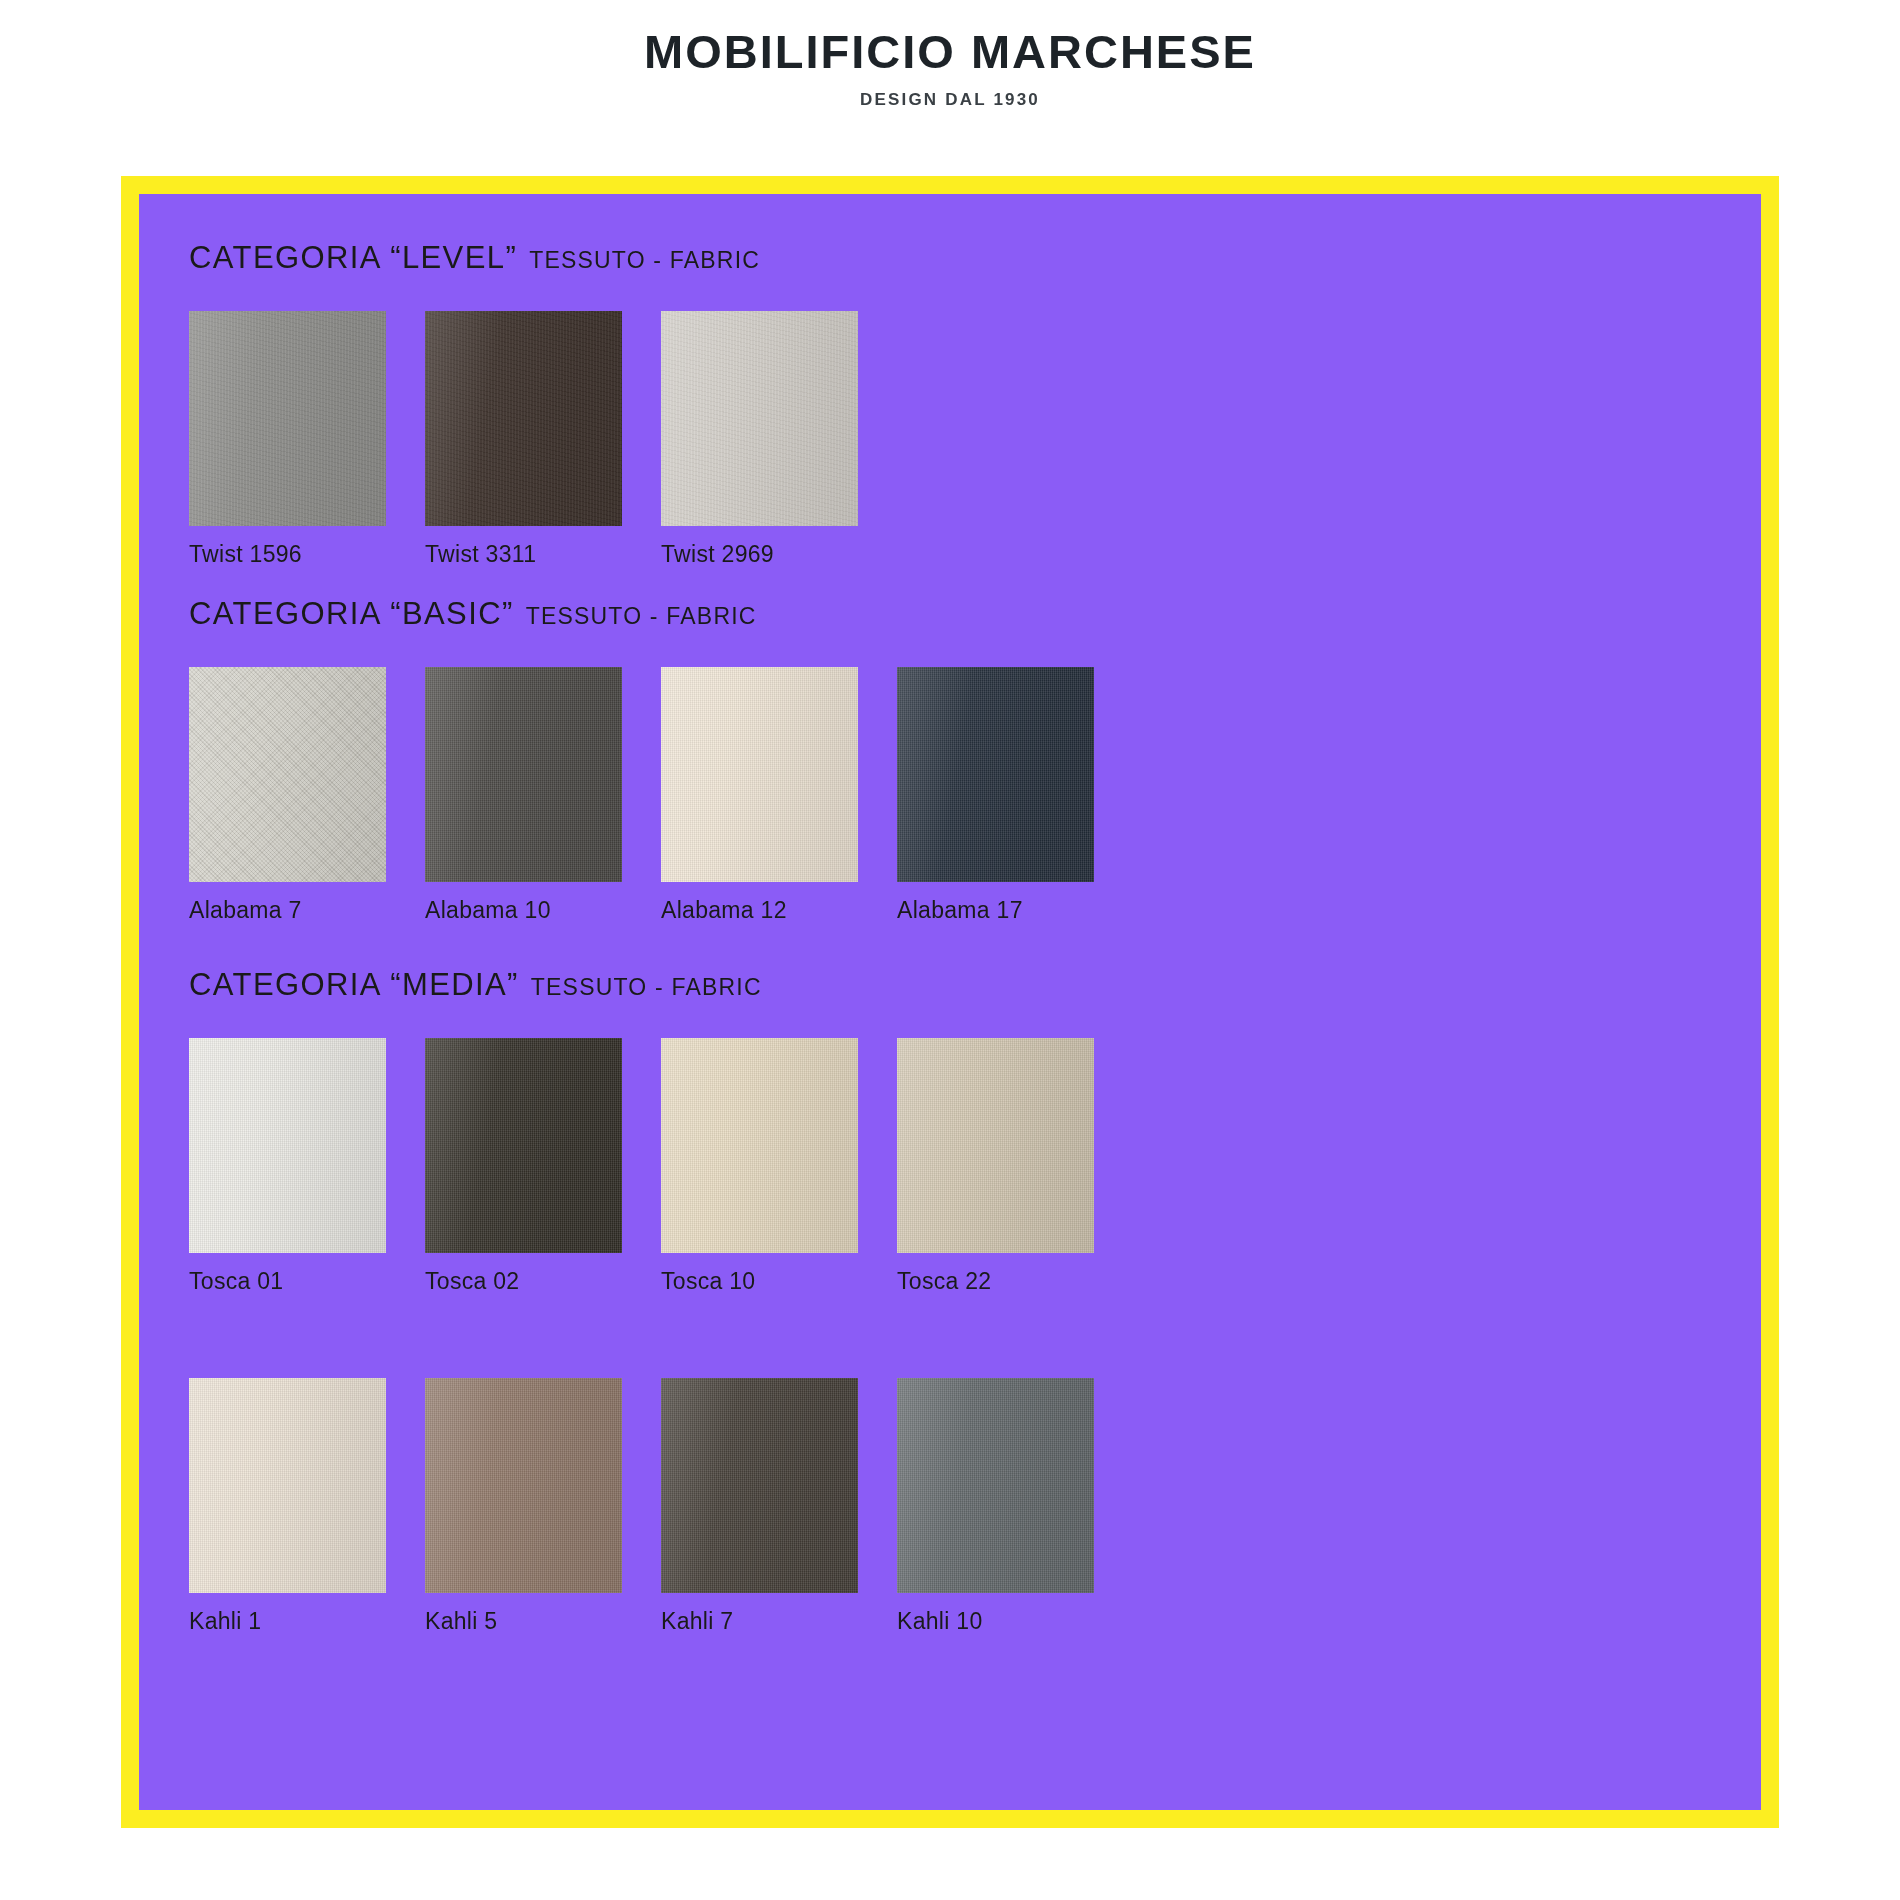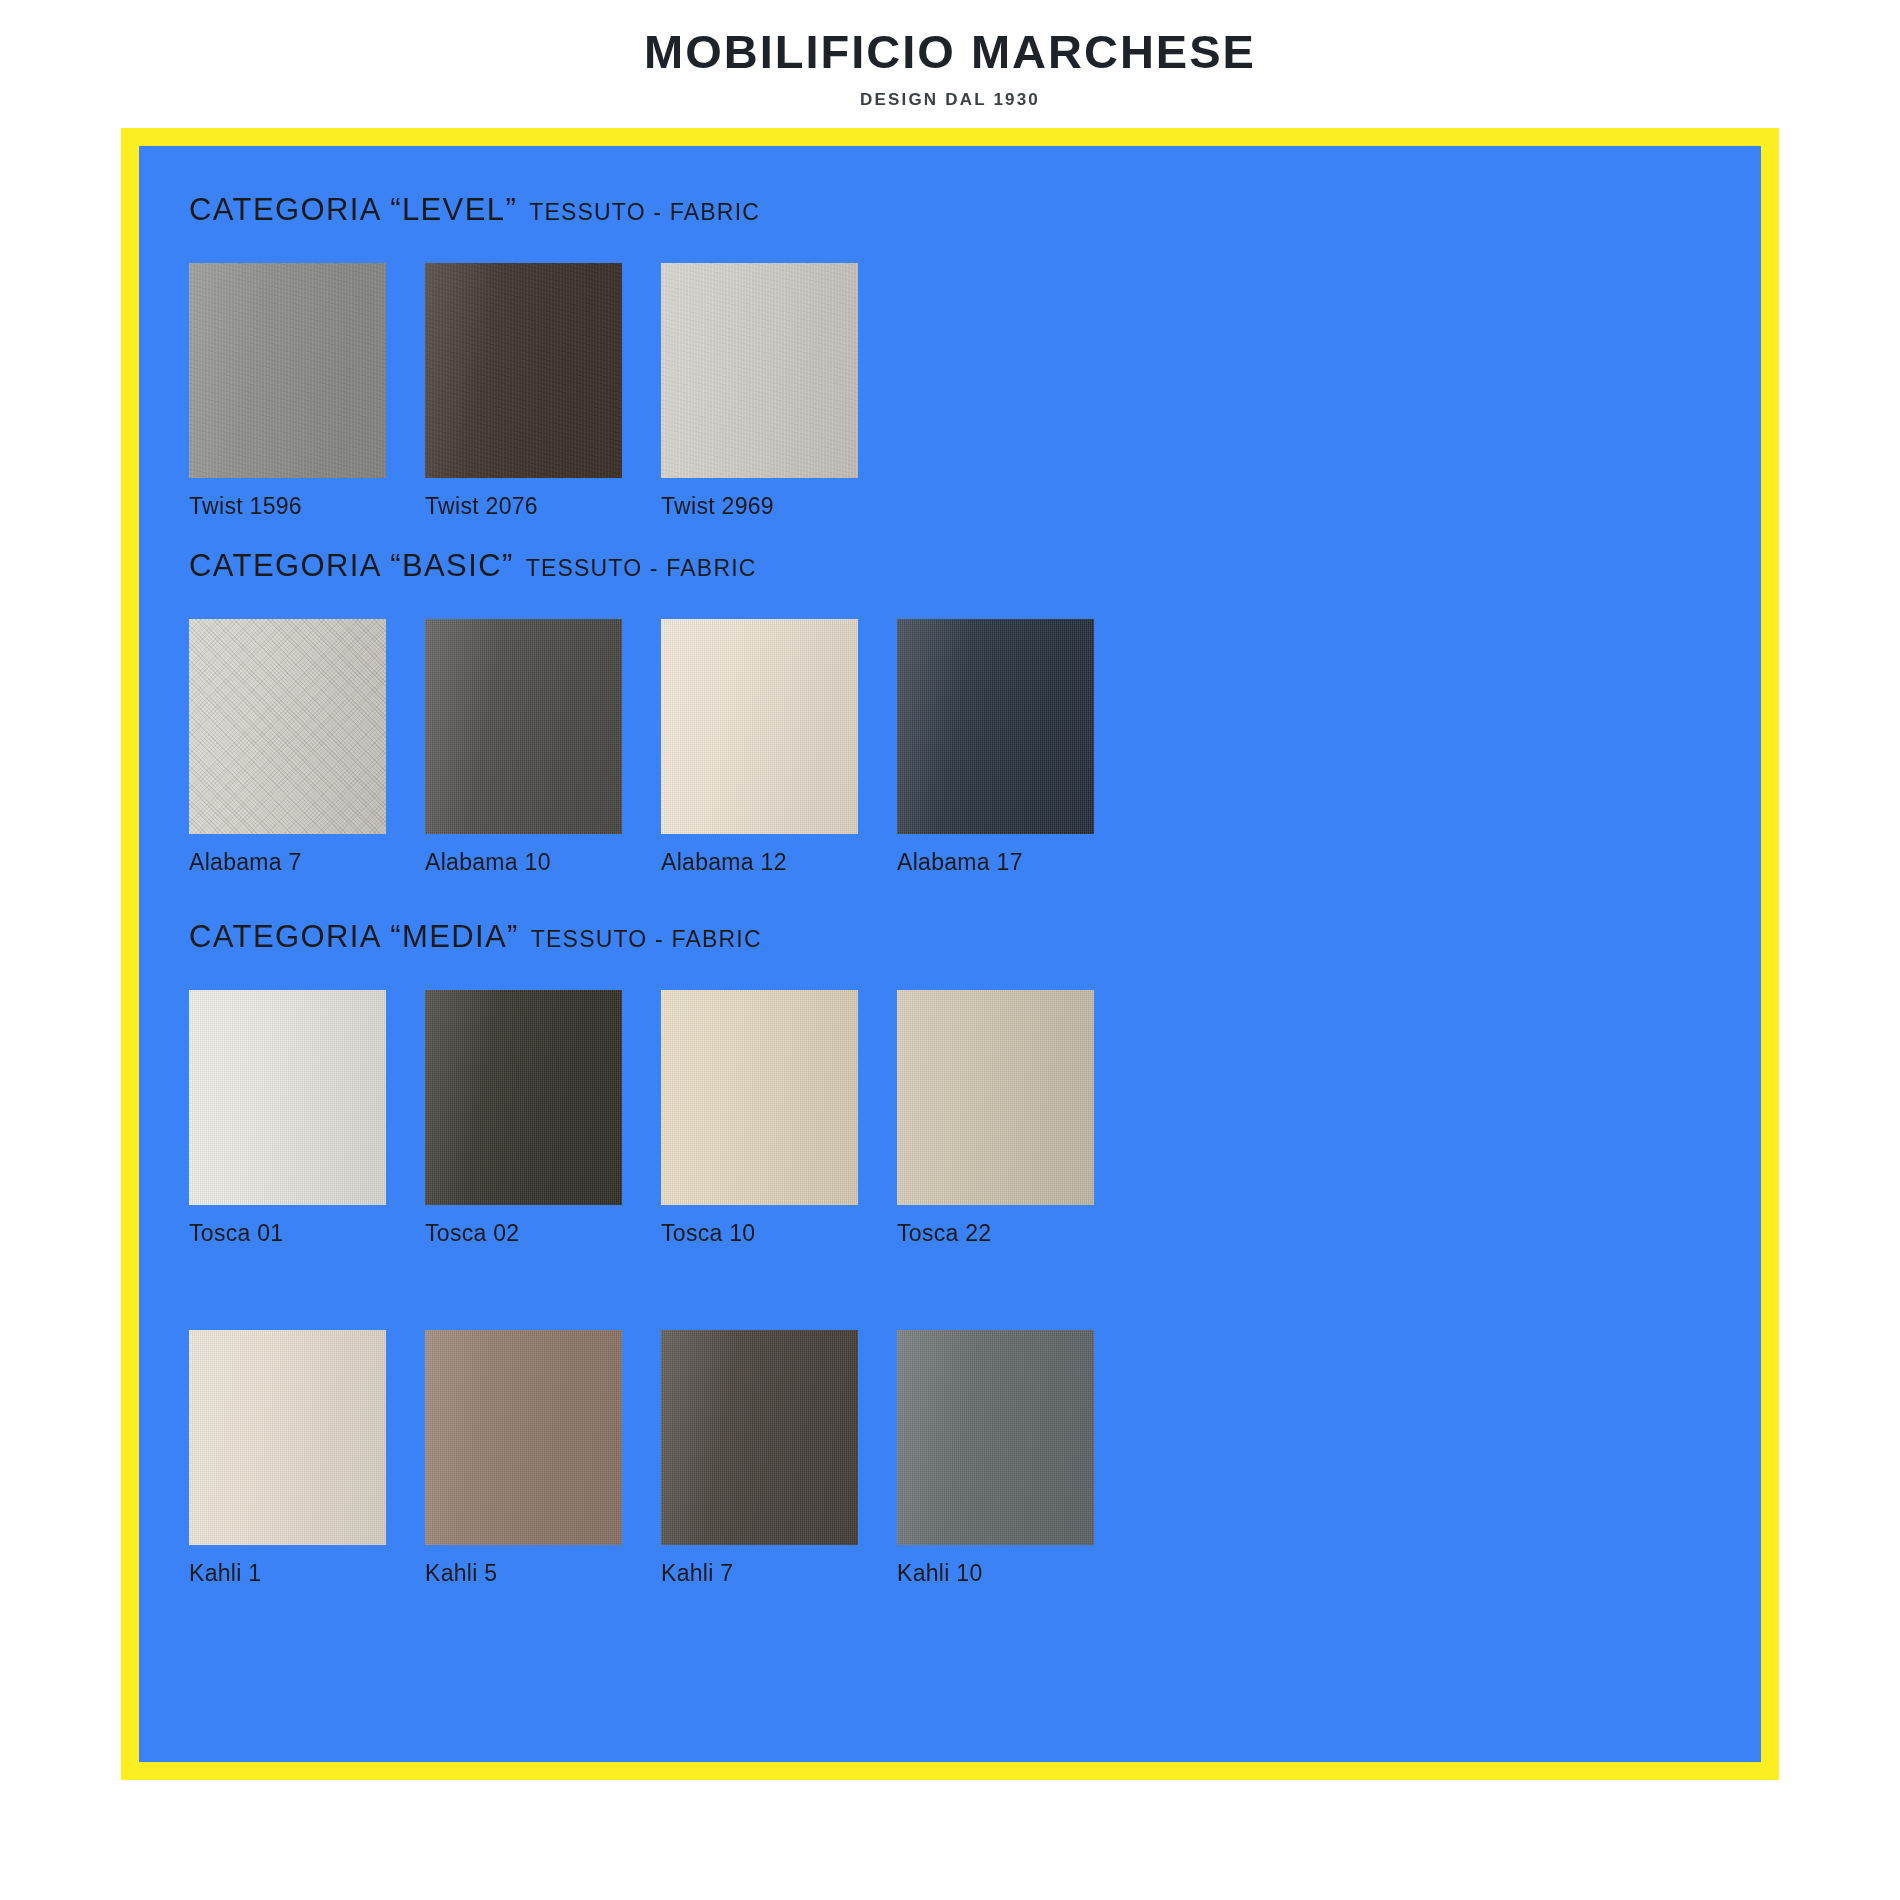--- a/index.html
+++ b/index.html
@@ -142,41 +142,41 @@
   }
 </style>
 </head>
 <body>
 
 <div class="header">
   <div class="brand-title">MOBILIFICIO MARCHESE</div>
   <div class="brand-sub">DESIGN DAL 1930</div>
 </div>
 
-<div class="frame" style="border-color: rgb(252, 238, 33); background: #3b82f6;">
+<div class="frame" style="border-color: rgb(252, 238, 33); background: #8b5cf6; margin-top: 48px;">
   <div class="frame-inner">
 
     <div class="section sec-level">
       <div class="cat-heading">
         <span class="cat-main">CATEGORIA “LEVEL”</span><span class="cat-sub">TESSUTO - FABRIC</span>
       </div>
       <div class="swatch-row">
         <div class="swatch-cell">
           <div class="swatch grain" style="background-color: rgb(142, 142, 139);">
             <div class="tex"></div>
             <div class="sheen"></div>
           </div>
           <div class="swatch-label">Twist 1596</div>
         </div>
         <div class="swatch-cell">
           <div class="swatch grain" style="background-color: rgb(62, 51, 45);">
             <div class="tex"></div>
             <div class="sheen"></div>
           </div>
-          <div class="swatch-label">Twist 2076</div>
+          <div class="swatch-label">Twist 3311</div>
         </div>
         <div class="swatch-cell">
           <div class="swatch grain" style="background-color: rgb(210, 206, 200);">
             <div class="tex"></div>
             <div class="sheen"></div>
           </div>
           <div class="swatch-label">Twist 2969</div>
         </div>
       </div>
     </div>

